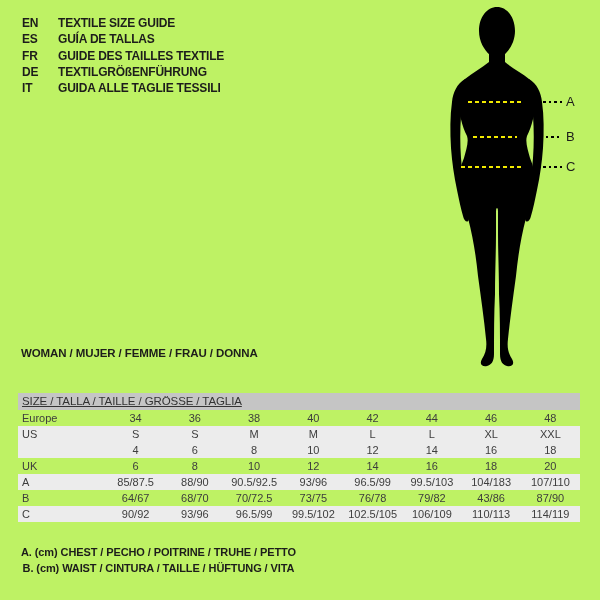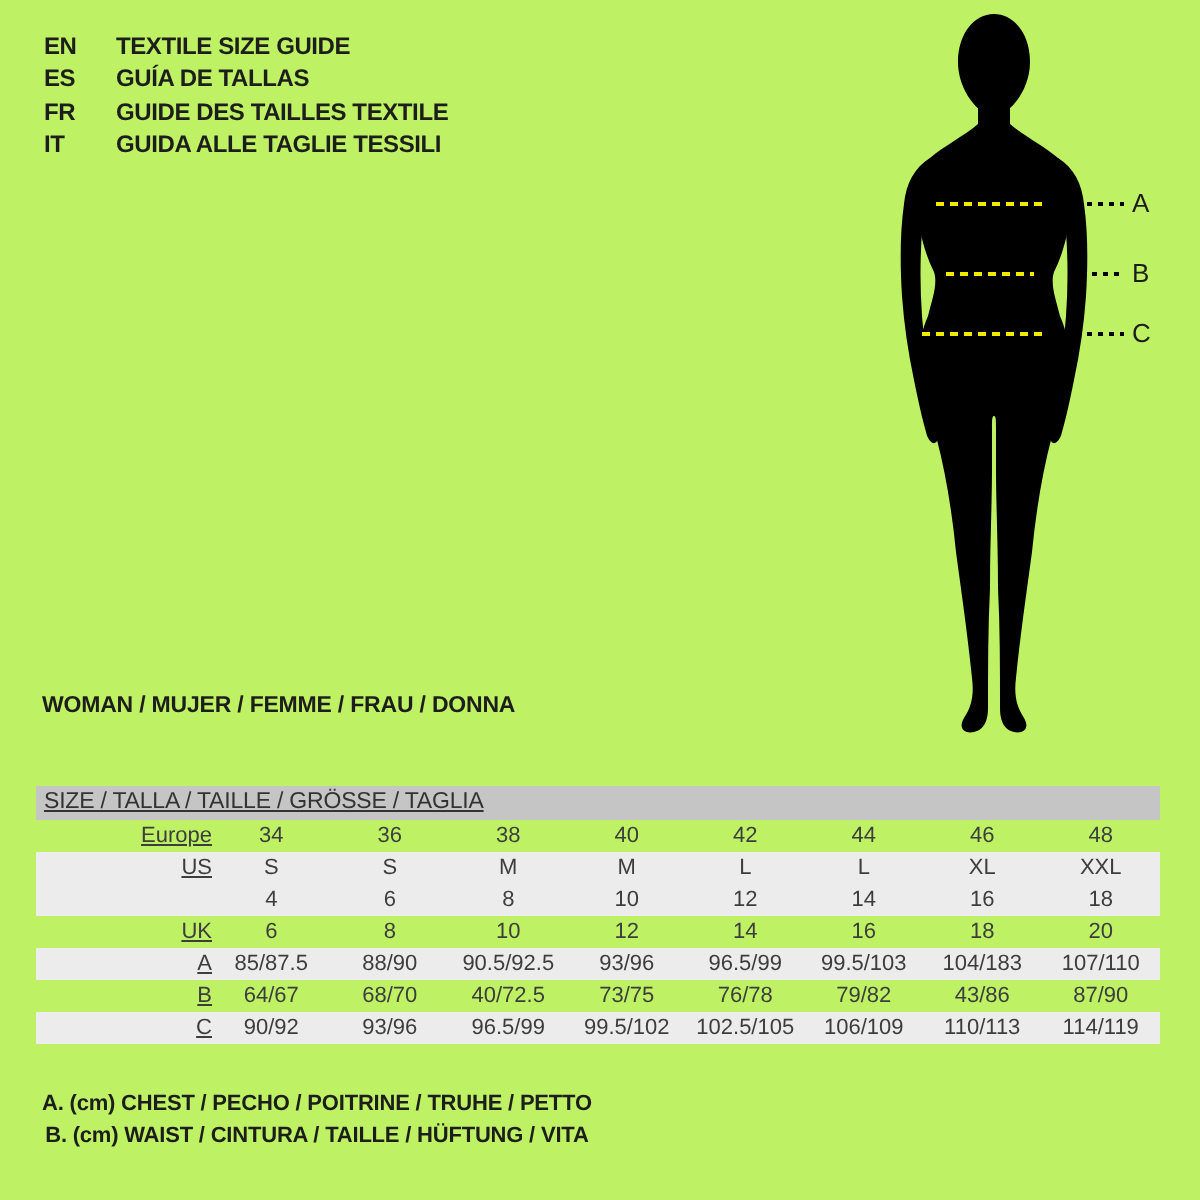--- a/index.html
+++ b/index.html
@@ -20,34 +20,35 @@
   .dash.dots{background-image:repeating-linear-gradient(90deg,var(--silhouette,#000) 0 2.5px,transparent 2.5px 5.5px);}
   .mlabel{position:absolute;font-size:13px;line-height:16px;letter-spacing:0;}
   
   .woman-title{position:absolute;left:21px;top:347px;font-size:11.5px;font-weight:bold;letter-spacing:-0.1px;}
   .size-table{position:absolute;left:18px;top:393px;width:562px;font-size:11px;color:#3d3d3d;}
   .thead{height:17px;line-height:17px;background:var(--header_bar,#c5c5c5);color:#333;
          padding-left:4px;font-size:11.5px;letter-spacing:-0.1px;box-sizing:border-box;text-decoration:underline;}
   .trow{display:flex;height:16px;line-height:16px;}
   .trow.shaded{background:var(--row_shade,#ececec);}
   .tcell{flex:1;text-align:center;}
-  .tcell.label{flex:0 0 84px;text-align:right;padding-left:4px;text-decoration:underline;}
+  .tcell.label{flex:0 0 84px;text-align:left;padding-left:4px;}
   
   .legend-block{position:absolute;left:21px;top:545px;text-align:center;}
   .legend-line{height:15.7px;line-height:15.7px;font-size:11px;font-weight:bold;letter-spacing:-0.1px;white-space:nowrap;}
 </style>
 </head>
 <body>
 
 <div class="canvas">
 
   <div class="lang-block">
     <div class="lang-row"><span class="lang-code">EN</span><span>TEXTILE SIZE GUIDE</span></div>
     <div class="lang-row"><span class="lang-code">ES</span><span>GUÍA DE TALLAS</span></div>
     <div class="lang-row"><span class="lang-code">FR</span><span>GUIDE DES TAILLES TEXTILE</span></div>
+    <div class="lang-row"><span class="lang-code">DE</span><span>TEXTILGRÖßENFÜHRUNG</span></div>
     <div class="lang-row"><span class="lang-code">IT</span><span>GUIDA ALLE TAGLIE TESSILI</span></div>
   </div>
 
   <svg class="fig-svg" width="134" height="366" viewBox="0 0 134 366" aria-hidden="true">
     <path d="M67,3 C57,3 49,13 49,27 C49,37 54,46 60,51 L60,55 L74,55 L74,51 C80,46 85,37 85,27 C85,13 77,3 67,3 Z"></path>
     <path d="M59,44 L59,58 C52,64 42,69 35,75 C30,80 29,88 29,98 C29,110 32,122 37,132 C39,138 36,146 34,154 C30,163 29,172 30,182 C31,194 34,204 38,214 C43,233 46,252 48,272 C51,294 54,315 56,335 C57,343 56,349 52,355 C49,360 52,363 57,362 C61,361 64,358 64,350 C64,330 64,310 65,290 C65,268 66,248 66,230 L66,210 C66,206 66,204 67,204 C68,204 68,206 68,210 L68,230 C68,248 69,268 69,290 C70,310 70,330 70,350 C70,358 73,361 77,362 C82,363 85,360 82,355 C78,349 77,343 78,335 C80,315 83,294 86,272 C88,252 91,233 96,214 C100,204 103,194 104,182 C105,172 104,163 100,154 C98,146 95,138 97,132 C102,122 105,110 105,98 C105,88 104,80 99,75 C92,69 82,64 75,58 L75,44 Z"></path>
     <path d="M35,75 C27,80 23,88 22,98 C20,112 20,128 21,144 C22,158 24,172 27,186 C29,196 31,205 33,212 C34,217 38,220 39,215 C40,209 38,202 37,196 C34,182 32,168 31,154 C30,140 30,126 31,112 C32,102 33,90 36,82 Z"></path>
     <path d="M99,75 C107,80 111,88 112,98 C114,112 114,128 113,144 C112,158 110,172 107,186 C105,196 103,205 101,212 C100,217 96,220 95,215 C94,209 96,202 97,196 C100,182 102,168 103,154 C104,140 104,126 103,112 C102,102 101,90 98,82 Z"></path>
   </svg>
 
@@ -120,21 +121,21 @@
           <div class="tcell">93/96</div>
           <div class="tcell">96.5/99</div>
           <div class="tcell">99.5/103</div>
           <div class="tcell">104/183</div>
           <div class="tcell">107/110</div>
         </div>
         <div class="trow">
           <div class="tcell label">B</div>
           <div class="tcell">64/67</div>
           <div class="tcell">68/70</div>
-          <div class="tcell">40/72.5</div>
+          <div class="tcell">70/72.5</div>
           <div class="tcell">73/75</div>
           <div class="tcell">76/78</div>
           <div class="tcell">79/82</div>
           <div class="tcell">43/86</div>
           <div class="tcell">87/90</div>
         </div>
         <div class="trow shaded">
           <div class="tcell label">C</div>
           <div class="tcell">90/92</div>
           <div class="tcell">93/96</div>

